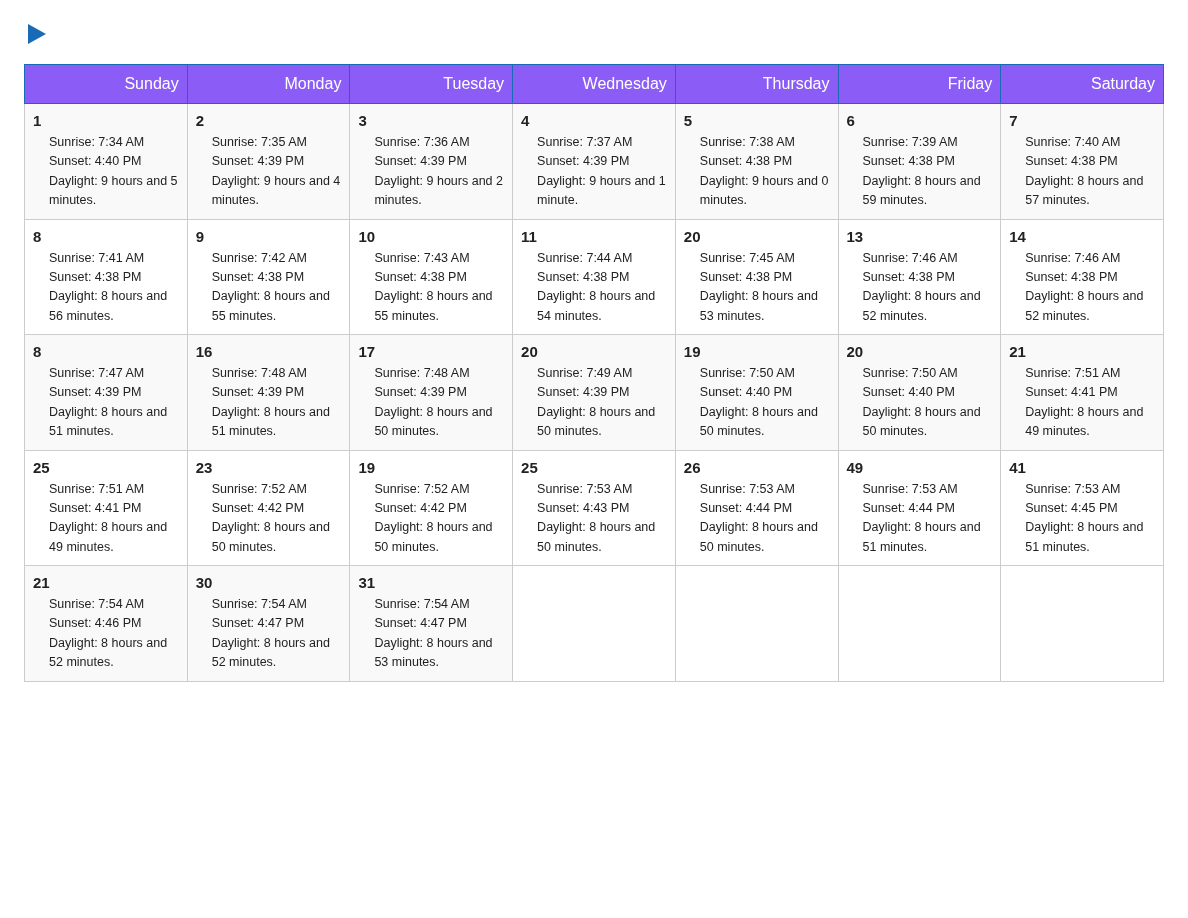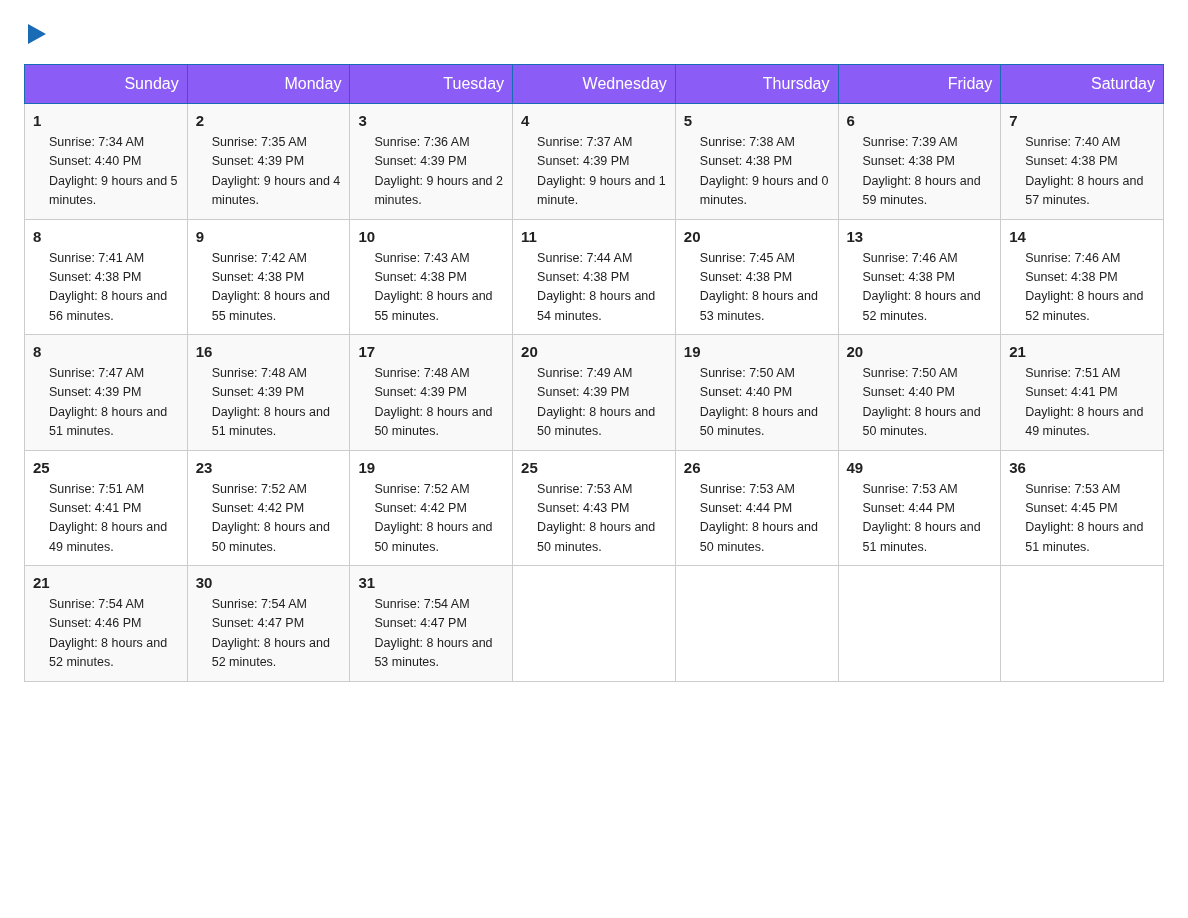--- a/index.html
+++ b/index.html
@@ -239,21 +239,21 @@
         </td>
         <td>
           <span class="day-number">26</span>
           <div class="day-info">Sunrise: 7:53 AM<br>Sunset: 4:44 PM<br>Daylight: 8 hours and 50 minutes.</div>
         </td>
         <td>
           <span class="day-number">49</span>
           <div class="day-info">Sunrise: 7:53 AM<br>Sunset: 4:44 PM<br>Daylight: 8 hours and 51 minutes.</div>
         </td>
         <td>
-          <span class="day-number">36</span>
+          <span class="day-number">41</span>
           <div class="day-info">Sunrise: 7:53 AM<br>Sunset: 4:45 PM<br>Daylight: 8 hours and 51 minutes.</div>
         </td>
       </tr>
       <tr>
         <td>
           <span class="day-number">21</span>
           <div class="day-info">Sunrise: 7:54 AM<br>Sunset: 4:46 PM<br>Daylight: 8 hours and 52 minutes.</div>
         </td>
         <td>
           <span class="day-number">30</span>

